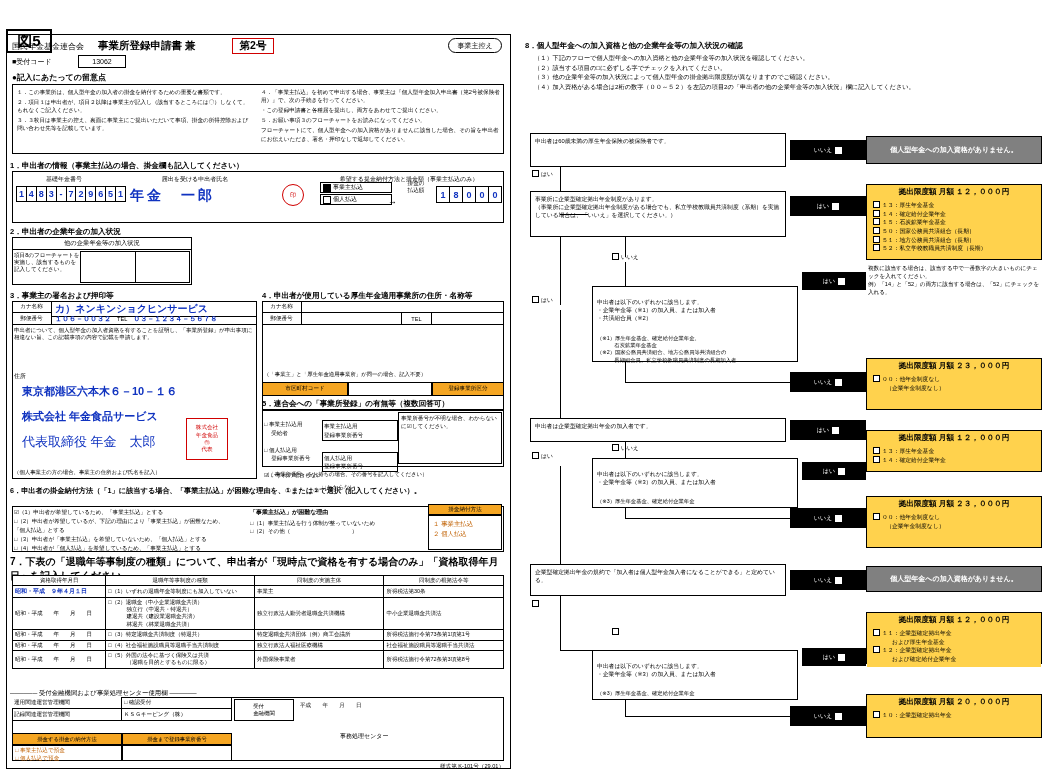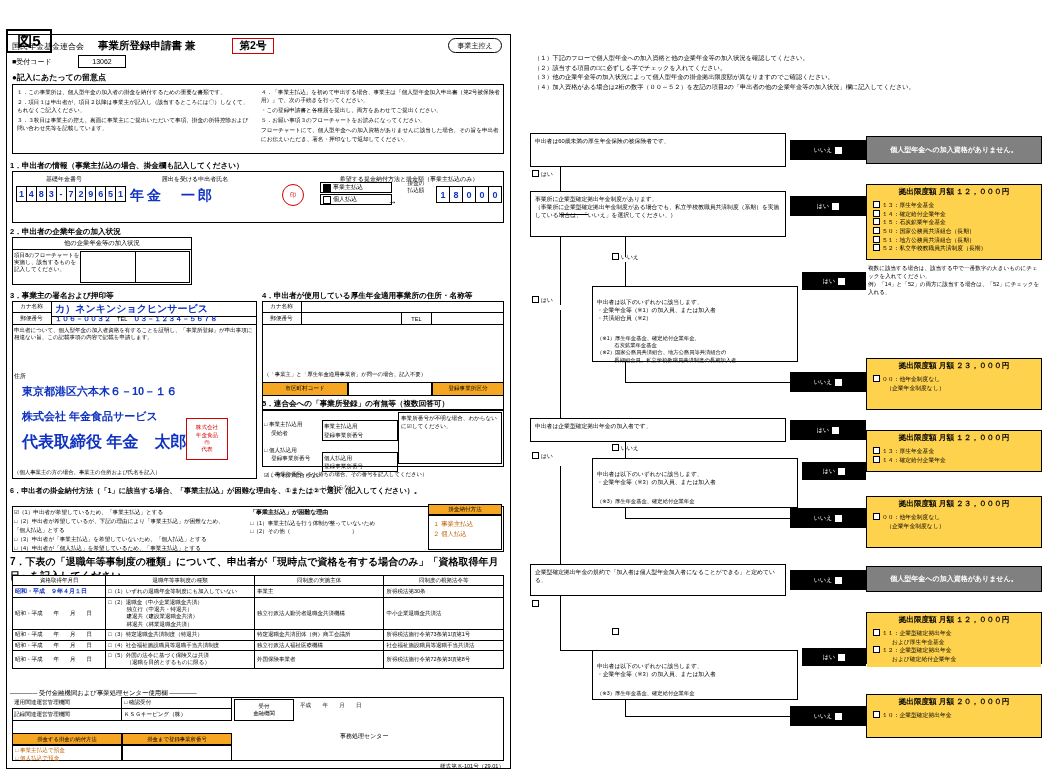--- a/index.html
+++ b/index.html
@@ -9,21 +9,21 @@
     font-family:"Liberation Sans","DejaVu Sans",sans-serif;
     font-size:7px;color:#000;
     position:relative;
     overflow:hidden;
   }
   .page{position:relative;width:1049px;height:775px;}
 
   
   .abs{position:absolute;box-sizing:border-box;}
   .bx{border:1px solid #000;box-sizing:border-box;}
-  .ctr{display:flex;align-items:center;justify-content:center;text-align:center;}
+  .ctr{display:flex;align-items:center;justify-content:center;}
   .lft{display:flex;align-items:center;}
   .b{font-weight:bold;}
   .blue{color:#1033c0;}
 
   
   #fig-label{left:6px;top:6px;width:46px;height:24px;border:2px solid #000;
      display:flex;align-items:center;justify-content:center;font-weight:bold;font-size:15px;margin-top:23px;}
 
   
   #form-outer{left:6px;top:34px;width:505px;height:735px;border:1px solid #000;}
@@ -73,21 +73,21 @@
   #s3-box{left:12px;top:301px;width:245px;height:178px;}
   #s3-kana-l{left:12px;top:301px;width:40px;height:12px;border-right:1px solid #000;border-bottom:1px solid #000;font-size:5.6px;}
   #s3-kana-v{left:52px;top:301px;width:205px;height:16px;border-bottom:1px solid #000;font-size:10px;color:#1033c0;font-weight:bold;}
   #s3-post-l{left:12px;top:313px;width:40px;height:12px;border-right:1px solid #000;border-bottom:1px solid #000;font-size:5.6px;}
   #s3-post-v{left:52px;top:313px;width:205px;height:12px;border-bottom:1px solid #000;font-size:7px;color:#1033c0;font-weight:bold;}
   #s3-note{left:14px;top:327px;width:240px;height:26px;font-size:5.5px;line-height:1.3;}
   #s3-date{left:12px;top:353px;width:245px;height:16px;border-top:1px solid #000;border-bottom:1px solid #000;font-size:7.6px;}
   #s3-addr-l{left:14px;top:371px;width:30px;height:10px;font-size:6px;}
   #s3-addr-v{left:22px;top:383px;width:228px;height:16px;font-size:11px;font-weight:bold;color:#1033c0;}
   #s3-corp{left:22px;top:408px;width:228px;height:16px;font-size:11px;font-weight:bold;color:#1033c0;}
-  #s3-rep{left:22px;top:434px;width:228px;height:16px;font-size:16px;font-weight:bold;color:#1033c0;}
+  #s3-rep{left:22px;top:434px;width:228px;height:16px;font-size:13px;font-weight:normal;color:#1033c0;}
   #s3-seal2{left:186px;top:418px;width:42px;height:42px;border:1.5px solid #d00000;color:#d00000;font-size:5.6px;line-height:1.3;text-align:center;display:flex;align-items:center;justify-content:center;}
   #s3-foot{left:14px;top:466px;width:240px;height:12px;font-size:5.4px;}
 
   
   #s4-h{left:262px;top:290px;width:245px;height:11px;}
   #s4-box{left:262px;top:301px;width:242px;height:110px;}
   #s4-kana-l{left:262px;top:301px;width:40px;height:12px;border-right:1px solid #000;border-bottom:1px solid #000;font-size:5.6px;}
   #s4-kana-v{left:302px;top:301px;width:202px;height:12px;border-bottom:1px solid #000;}
   #s4-post-l{left:262px;top:313px;width:40px;height:12px;border-right:1px solid #000;border-bottom:1px solid #000;font-size:5.6px;}
   #s4-post-v{left:302px;top:313px;width:100px;height:12px;border-right:1px solid #000;border-bottom:1px solid #000;}
@@ -368,20 +368,21 @@
 □ 個人払込で預金</div>
   <div id="bot-cell-b" class="abs"></div>
   <div id="bot-right" class="abs"></div>
   <div id="bot-fin" class="abs bx ctr" style="white-space:pre-line">受付
 金融機関</div>
   <div class="abs lft" style="left:300px;top:700px;width:180px;height:12px;font-size:5.6px">平成　　年　　月　　日</div>
   <div id="bot-center" class="abs lft">事務処理センター</div>
 
   <div id="form-code" class="abs">様式第 K-101号（29.01）</div>
 
+  <div id="r-h" class="abs lft">8．個人型年金への加入資格と他の企業年金等の加入状況の確認</div>
   <div id="r-notes" class="abs">
     <div>（１）下記のフローで個人型年金への加入資格と他の企業年金等の加入状況を確認してください。</div>
     <div>（２）該当する項目の□に必ずしる字でチェックを入れてください。</div>
     <div>（３）他の企業年金等の加入状況によって個人型年金の掛金拠出限度額が異なりますのでご確認ください。</div>
     <div>（４）加入資格がある場合は2桁の数字（００～５２）を左記の項目2の「申出者の他の企業年金等の加入状況」欄に記入してください。</div>
   </div>
 
   <div class="abs qbox" style="left:530px;top:133px;width:256px;height:34px;">申出者は60歳未満の厚生年金保険の被保険者です。</div>
   <div class="abs blackarrow" style="left:790px;top:140px;width:76px;height:20px;">
     <span>いいえ</span>

